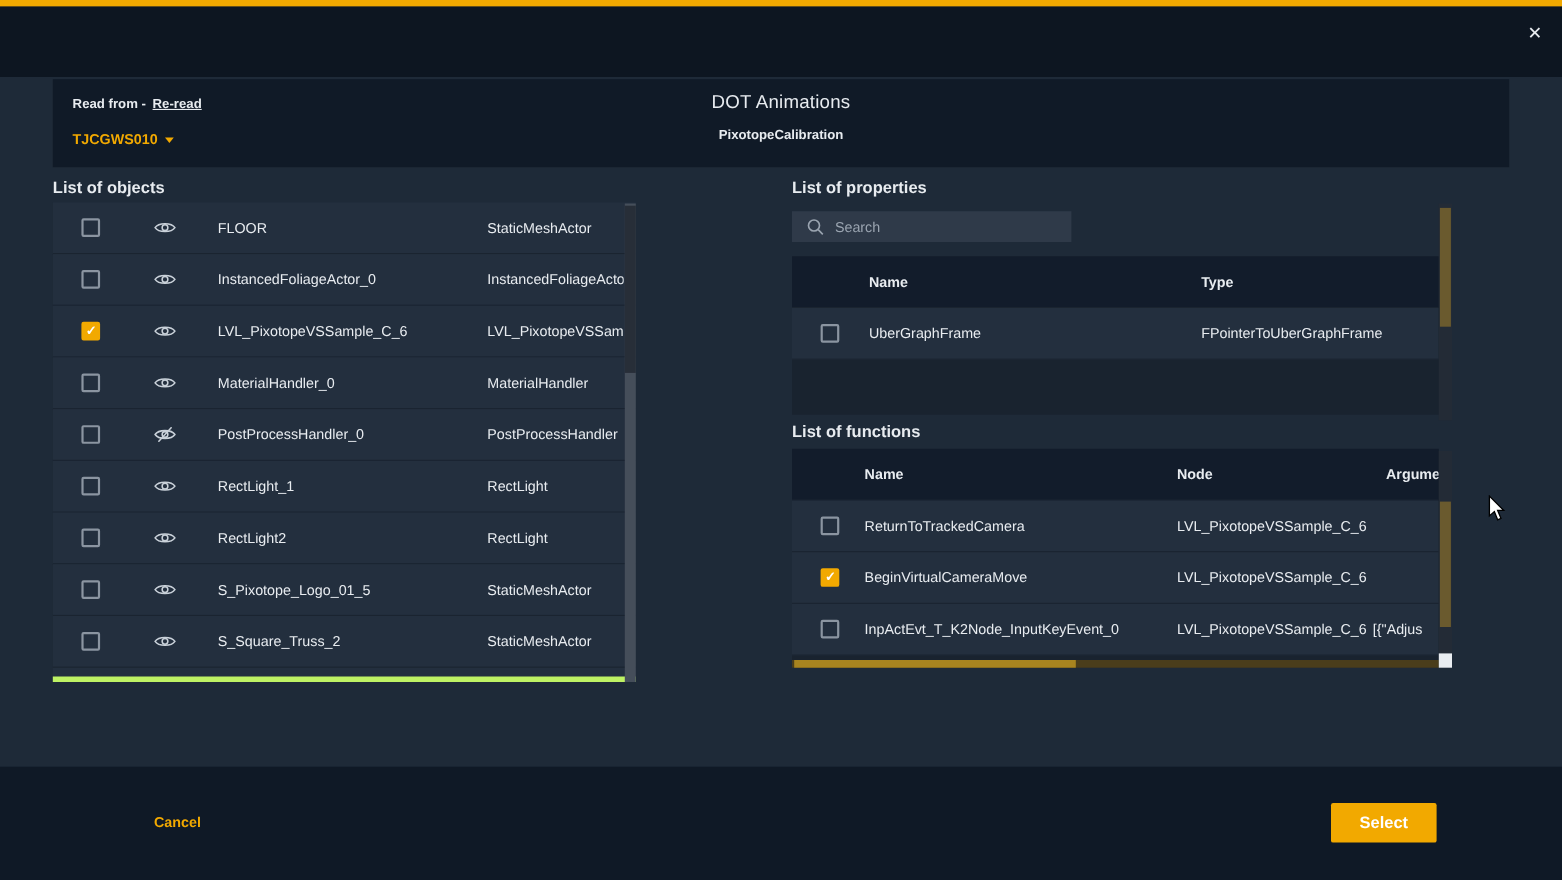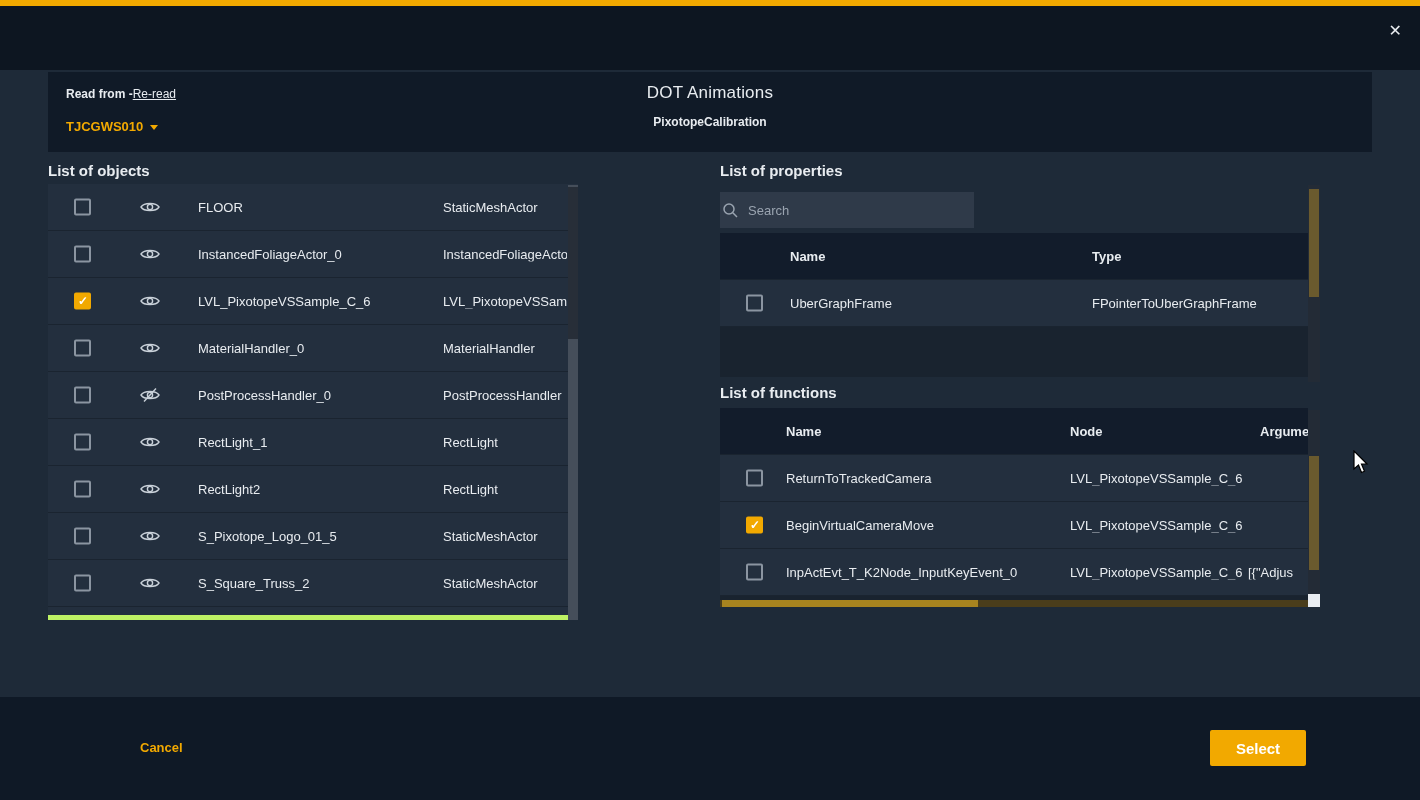--- a/index.html
+++ b/index.html
@@ -14,21 +14,21 @@
 
   .topbar   { position:absolute; top:0; left:0; right:0; height:6px; background:#F2A900; }
   .topstrip { position:absolute; top:6px; left:0; right:0; height:64px; background:#0D1621; }
   .footer   { position:absolute; left:0; right:0; top:697px; height:103px; background:#0F1926; }
 
   .close { position:absolute; top:23px; right:18px; font-size:16px; color:#E8ECF0; cursor:pointer; line-height:1; }
 
   .headerbox { position:absolute; left:48px; top:72px; width:1324px; height:80px; background:#101A27; }
   .h-left  { position:absolute; left:18px; top:15px; font-size:12px; white-space:nowrap; }
   .read-label { font-weight:bold; }
-  .reread  { font-weight:normal; text-decoration:underline; margin-left:0; cursor:pointer; }
+  .reread  { font-weight:bold; text-decoration:underline; margin-left:6px; cursor:pointer; }
   .source  { position:absolute; left:18px; top:47px; color:#F2A900; font-weight:bold; font-size:13px; cursor:pointer; white-space:nowrap; }
   .caret   { display:inline-block; width:0; height:0; border-left:4px solid transparent; border-right:4px solid transparent; border-top:5px solid #F2A900; margin-left:7px; vertical-align:middle; }
   .h-center{ position:absolute; left:0; right:0; top:11px; text-align:center; }
   .title   { font-size:17px; letter-spacing:.2px; }
   .subtitle{ margin-top:12px; font-size:12px; font-weight:bold; }
 
   .ph { position:absolute; font-size:15px; font-weight:bold; white-space:nowrap; }
   #objHeading  { left:48px;  top:162px; }
   #propHeading { left:720px; top:162px; }
   #funcHeading { left:720px; top:384px; }
@@ -50,21 +50,21 @@
   .eyewrap { position:absolute; left:92px; top:50%; transform:translateY(-50%); width:20px; height:14px; cursor:pointer; }
   .oname { left:150px; }
   .otype { left:395px; width:124px; overflow:hidden; }
 
   .vscroll { position:absolute; cursor:pointer; }
   .vthumb  { position:absolute; left:1px; width:10px; }
   #objScroll { left:568px; top:185px; width:10px; height:435px; background:#454E5A; }
   #objScroll .vthumb { left:0; width:10px; top:2px; height:152px; background:#272E38; }
 
   
-  .search { position:absolute; left:720px; top:192px; width:254px; height:36px; background:#2F3A49; display:flex; align-items:center; padding:0 2px; }
+  .search { position:absolute; left:720px; top:192px; width:254px; height:28px; background:#2F3A49; display:flex; align-items:center; padding:0 13px; }
   .search input { flex:1; background:transparent; border:none; outline:none; color:#E8ECF0; font-size:13px; font-family:"Liberation Sans",sans-serif; margin-left:8px; }
   .search input::placeholder { color:#9AA4B0; }
 
   .ptable { position:absolute; left:720px; top:233px; width:588px; height:144px; overflow:hidden; background:#19232F; }
   .pname { left:70px; }
   .ptype { left:372px; }
 
   #propScroll { left:1308px; top:185px; width:12px; height:197px; background:#232B36; }
   #propScroll .vthumb { top:4px; height:108px; background:#6A5A2E; }
 

